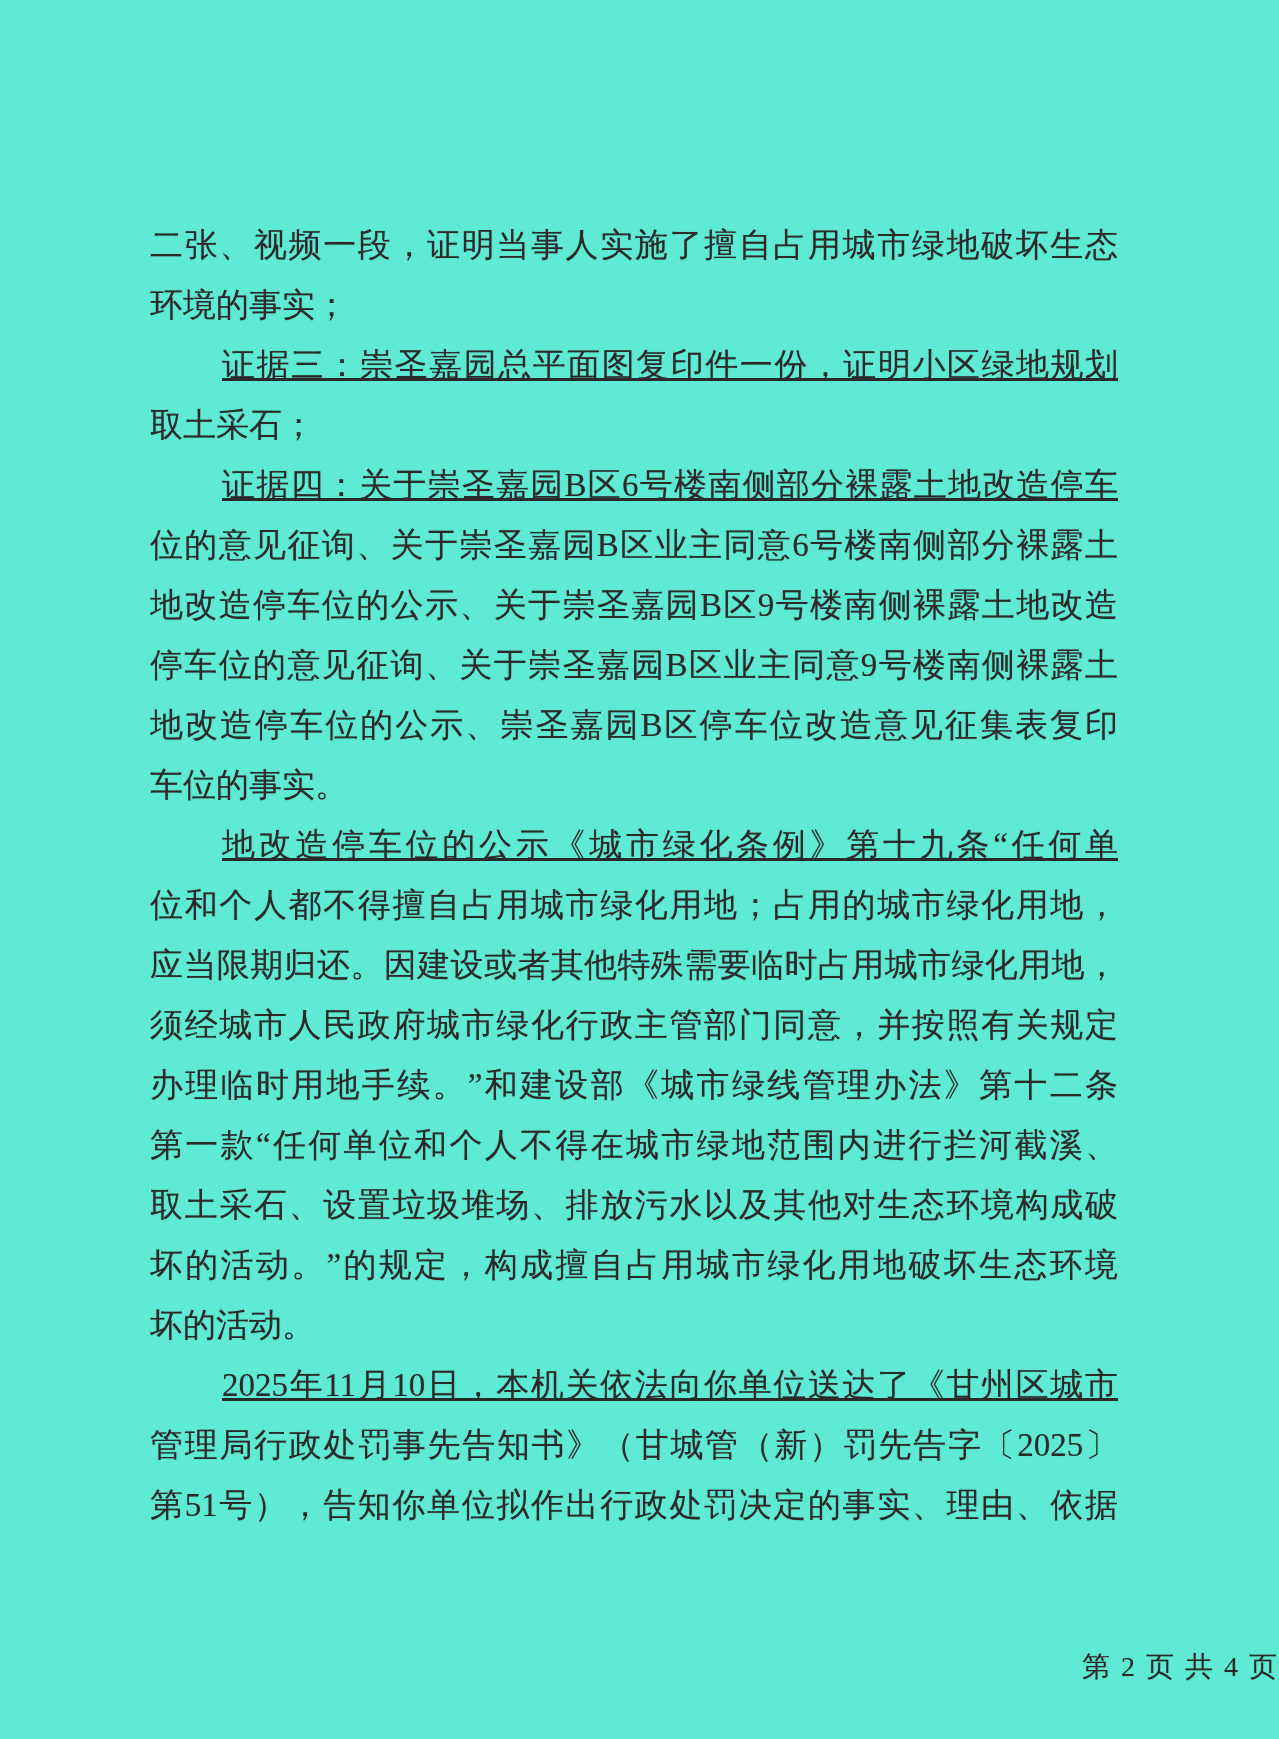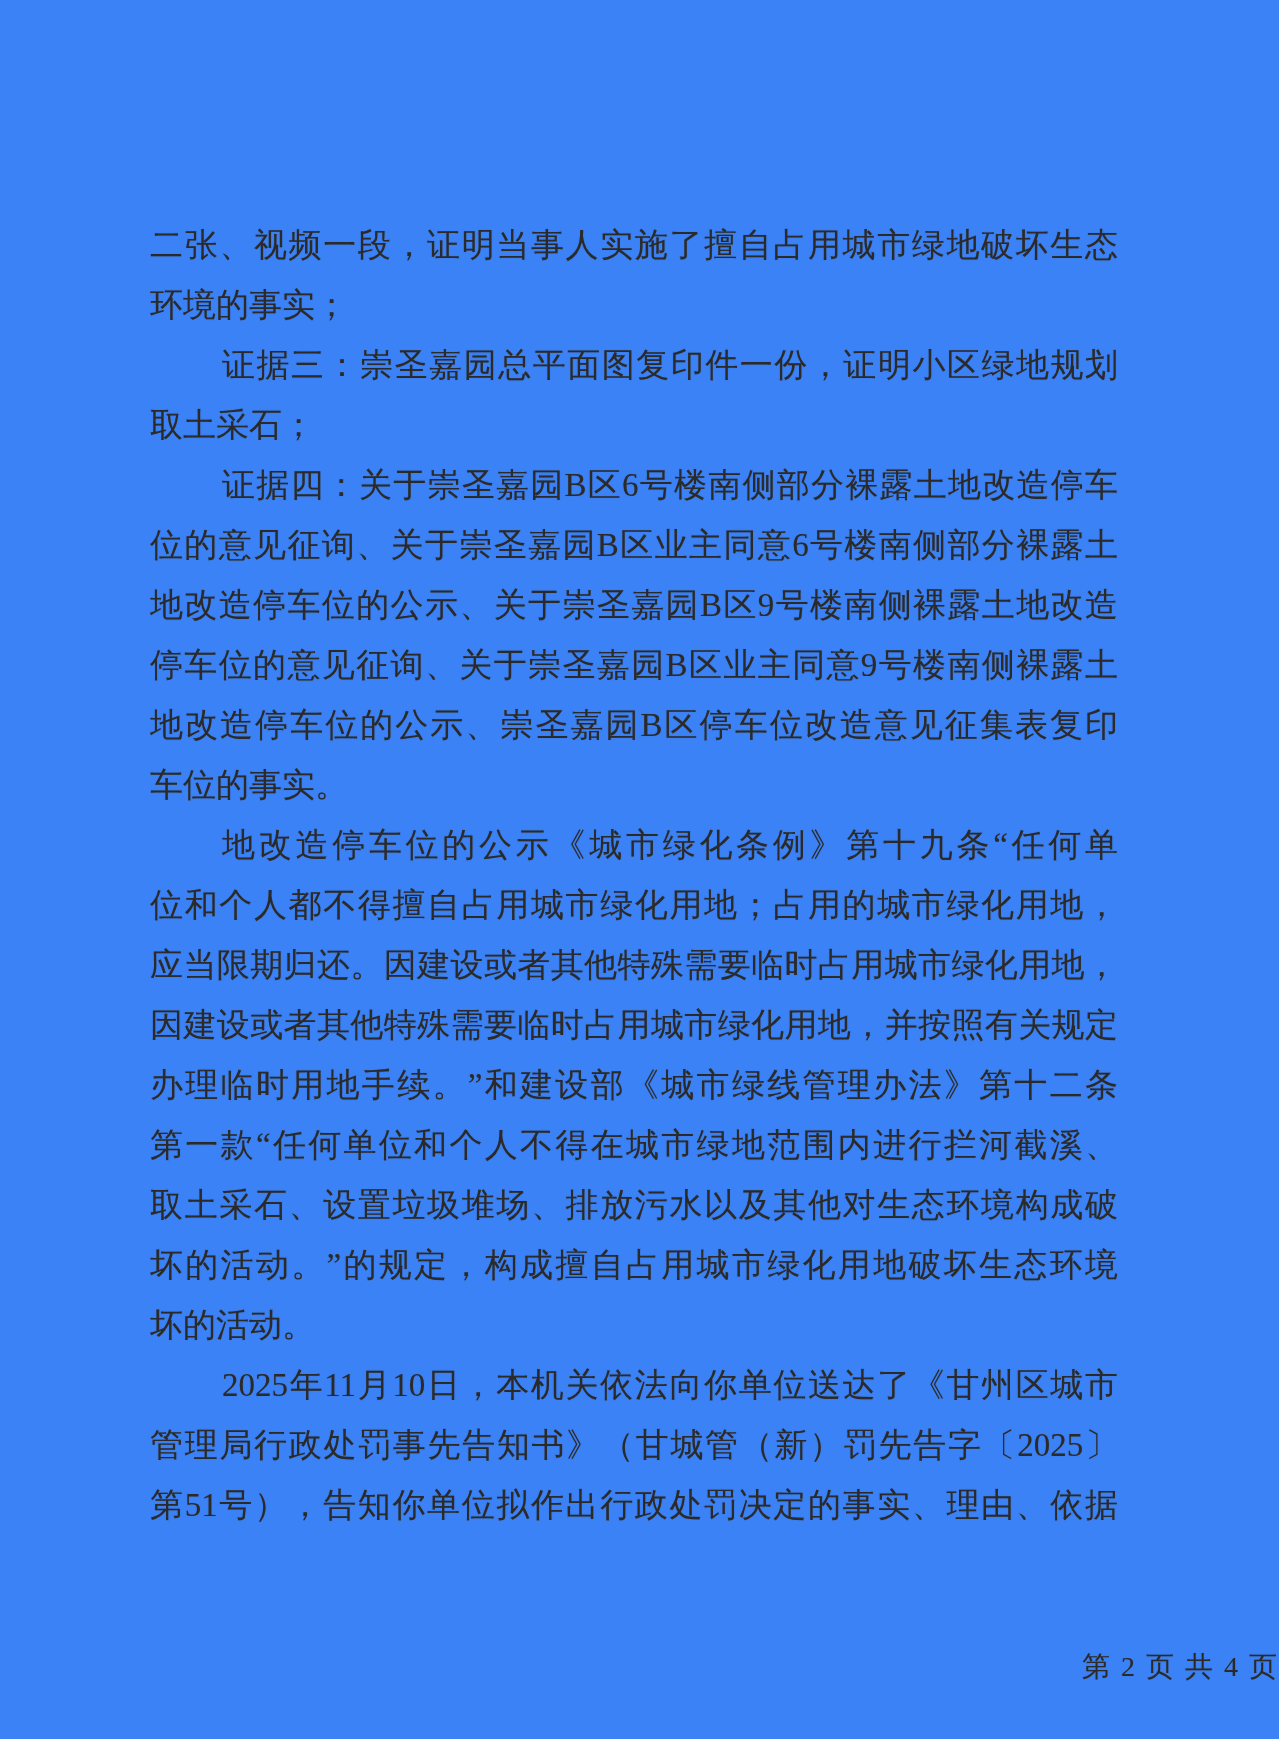--- a/index.html
+++ b/index.html
@@ -1,21 +1,21 @@
 <!DOCTYPE html>
 <html><head>
 <meta charset="utf-8">
 <style>
   * { margin: 0; padding: 0; box-sizing: border-box; }
   html, body { background: #ffffff; }
   .page {
     position: relative;
     width: 1279px;
     height: 1739px;
-    background: #3b82f6;
+    background: #5eead4;
     font-family: "Liberation Serif", "DejaVu Serif", serif;
     overflow: hidden;
   }
   .doc-body {
     position: absolute;
     left: 150px;
     top: 215px;
     width: 968px;
   }
   .line {
@@ -23,21 +23,21 @@
     line-height: 60px;
     font-size: 33px;
     color: #2a2a2a;
     text-align: justify;
     text-align-last: justify;
     text-justify: inter-character;
     overflow: hidden;
     white-space: nowrap;
     text-shadow: 0 0 1px rgba(70,70,70,0.45);
   }
-  .line.indent { padding-left: 72px; }
+  .line.indent { padding-left: 72px; text-decoration: underline; }
   .line.para-end { text-align-last: left; }
   .footer {
     position: absolute;
     top: 1645px;
     left: 0;
     width: 100%;
     height: 44px;
     line-height: 44px;
     text-align: right;
     font-size: 28px;
@@ -57,21 +57,21 @@
       <div class="line para-end">取土采石；</div>
       <div class="line indent">证据四：关于崇圣嘉园B区6号楼南侧部分裸露土地改造停车</div>
       <div class="line">位的意见征询、关于崇圣嘉园B区业主同意6号楼南侧部分裸露土</div>
       <div class="line">地改造停车位的公示、关于崇圣嘉园B区9号楼南侧裸露土地改造</div>
       <div class="line">停车位的意见征询、关于崇圣嘉园B区业主同意9号楼南侧裸露土</div>
       <div class="line">地改造停车位的公示、崇圣嘉园B区停车位改造意见征集表复印</div>
       <div class="line para-end">车位的事实。</div>
       <div class="line indent">地改造停车位的公示《城市绿化条例》第十九条“任何单</div>
       <div class="line">位和个人都不得擅自占用城市绿化用地；占用的城市绿化用地，</div>
       <div class="line">应当限期归还。因建设或者其他特殊需要临时占用城市绿化用地，</div>
-      <div class="line">因建设或者其他特殊需要临时占用城市绿化用地，并按照有关规定</div>
+      <div class="line">须经城市人民政府城市绿化行政主管部门同意，并按照有关规定</div>
       <div class="line">办理临时用地手续。”和建设部《城市绿线管理办法》第十二条</div>
       <div class="line">第一款“任何单位和个人不得在城市绿地范围内进行拦河截溪、</div>
       <div class="line">取土采石、设置垃圾堆场、排放污水以及其他对生态环境构成破</div>
       <div class="line">坏的活动。”的规定，构成擅自占用城市绿化用地破坏生态环境</div>
       <div class="line para-end">坏的活动。</div>
       <div class="line indent">2025年11月10日，本机关依法向你单位送达了《甘州区城市</div>
       <div class="line">管理局行政处罚事先告知书》（甘城管（新）罚先告字〔2025〕</div>
       <div class="line">第51号），告知你单位拟作出行政处罚决定的事实、理由、依据</div>
     </div>
   <div class="footer">

